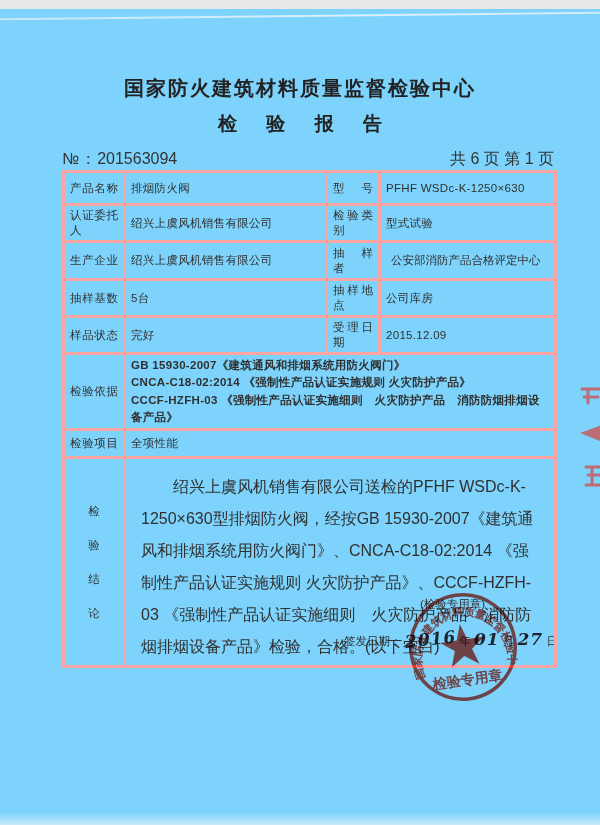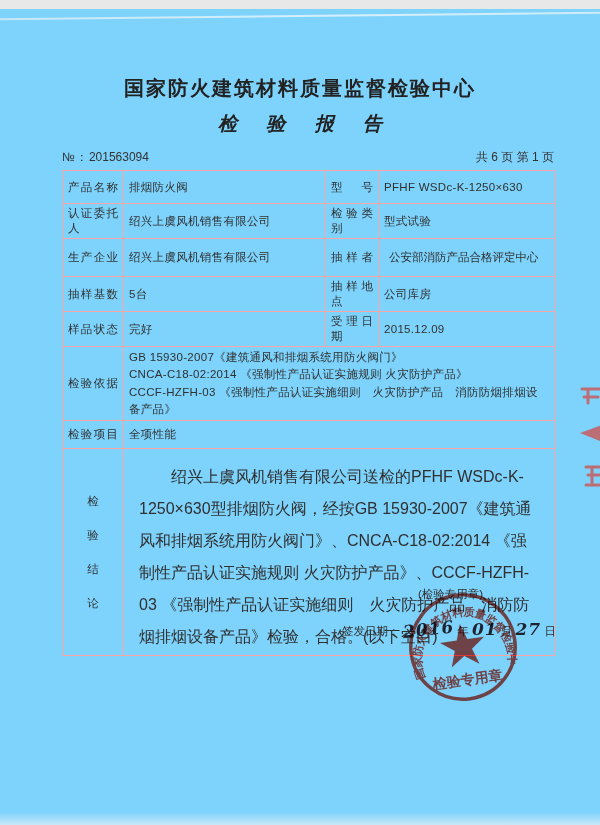--- a/index.html
+++ b/index.html
@@ -9,33 +9,33 @@
     font-family:"Liberation Sans","DejaVu Sans",sans-serif;
     color:#2e2e2e;
   }
   .scan-edge-top{position:absolute;left:0;top:6px;width:100%;height:2px;
     background:linear-gradient(90deg,#d9ecf4,#eef7fb 60%,#e4f1f7);transform:rotate(-0.6deg);opacity:.8;}
   .scan-edge-bottom{position:absolute;left:0;bottom:0;width:100%;height:22px;
     background:linear-gradient(180deg,rgba(222,238,246,0) 0%,#e3eff6 80%);}
   .center-name{position:absolute;left:0;top:66px;width:100%;text-align:center;
     font-size:20px;font-weight:bold;letter-spacing:2px;color:#222;}
   .report-title{position:absolute;left:0;top:102px;width:100%;text-align:center;
-    font-size:19px;font-weight:bold;letter-spacing:12px;text-indent:12px;color:#222;font-style:italic;}
+    font-size:19px;font-weight:bold;letter-spacing:12px;text-indent:12px;color:#222;}
   .meta-line{position:absolute;left:62px;top:140px;width:492px;display:flex;
-    justify-content:space-between;font-size:12px;color:#333;}
+    justify-content:space-between;font-size:16px;color:#333;}
   .meta-line .no b{font-weight:normal;letter-spacing:1px;}
 
   table.report{position:absolute;left:62px;top:161px;width:492px;
     border-collapse:collapse;table-layout:fixed;}
-  table.report td{border:1px solid #fca5a5;font-size:11.5px;color:#303030;
+  table.report td{border:3px solid #fca5a5;font-size:11.5px;color:#303030;
     padding:2px 5px;overflow:hidden;vertical-align:middle;}
   td.lbl{text-align:justify;text-align-last:justify;padding:2px 8px;}
   td.lbl-c{text-align:center;text-align-last:center;}
   td.val{padding-left:7px;letter-spacing:.3px;}
-  .basis-lines{line-height:1.5;}
+  .basis-lines{line-height:1.5;font-weight:bold;}
   .concl-cell{position:relative;vertical-align:top;}
   .concl-label{display:flex;flex-direction:column;align-items:center;
     justify-content:center;gap:19px;height:100%;}
   .concl-par{margin:10px 10px 0 10px;text-indent:2em;line-height:32px;font-size:16px;}
   .seal-note{position:absolute;left:294px;top:138px;font-size:11.5px;}
   .issue-line{position:absolute;left:218px;top:170px;font-size:11.5px;white-space:nowrap;}
   .hand{font-family:"DejaVu Serif","Liberation Serif",serif;font-style:italic;
     font-weight:bold;font-size:17px;color:#1d2430;letter-spacing:1px;}
   .hand.y{display:inline-block;transform:rotate(-6deg);}
 

